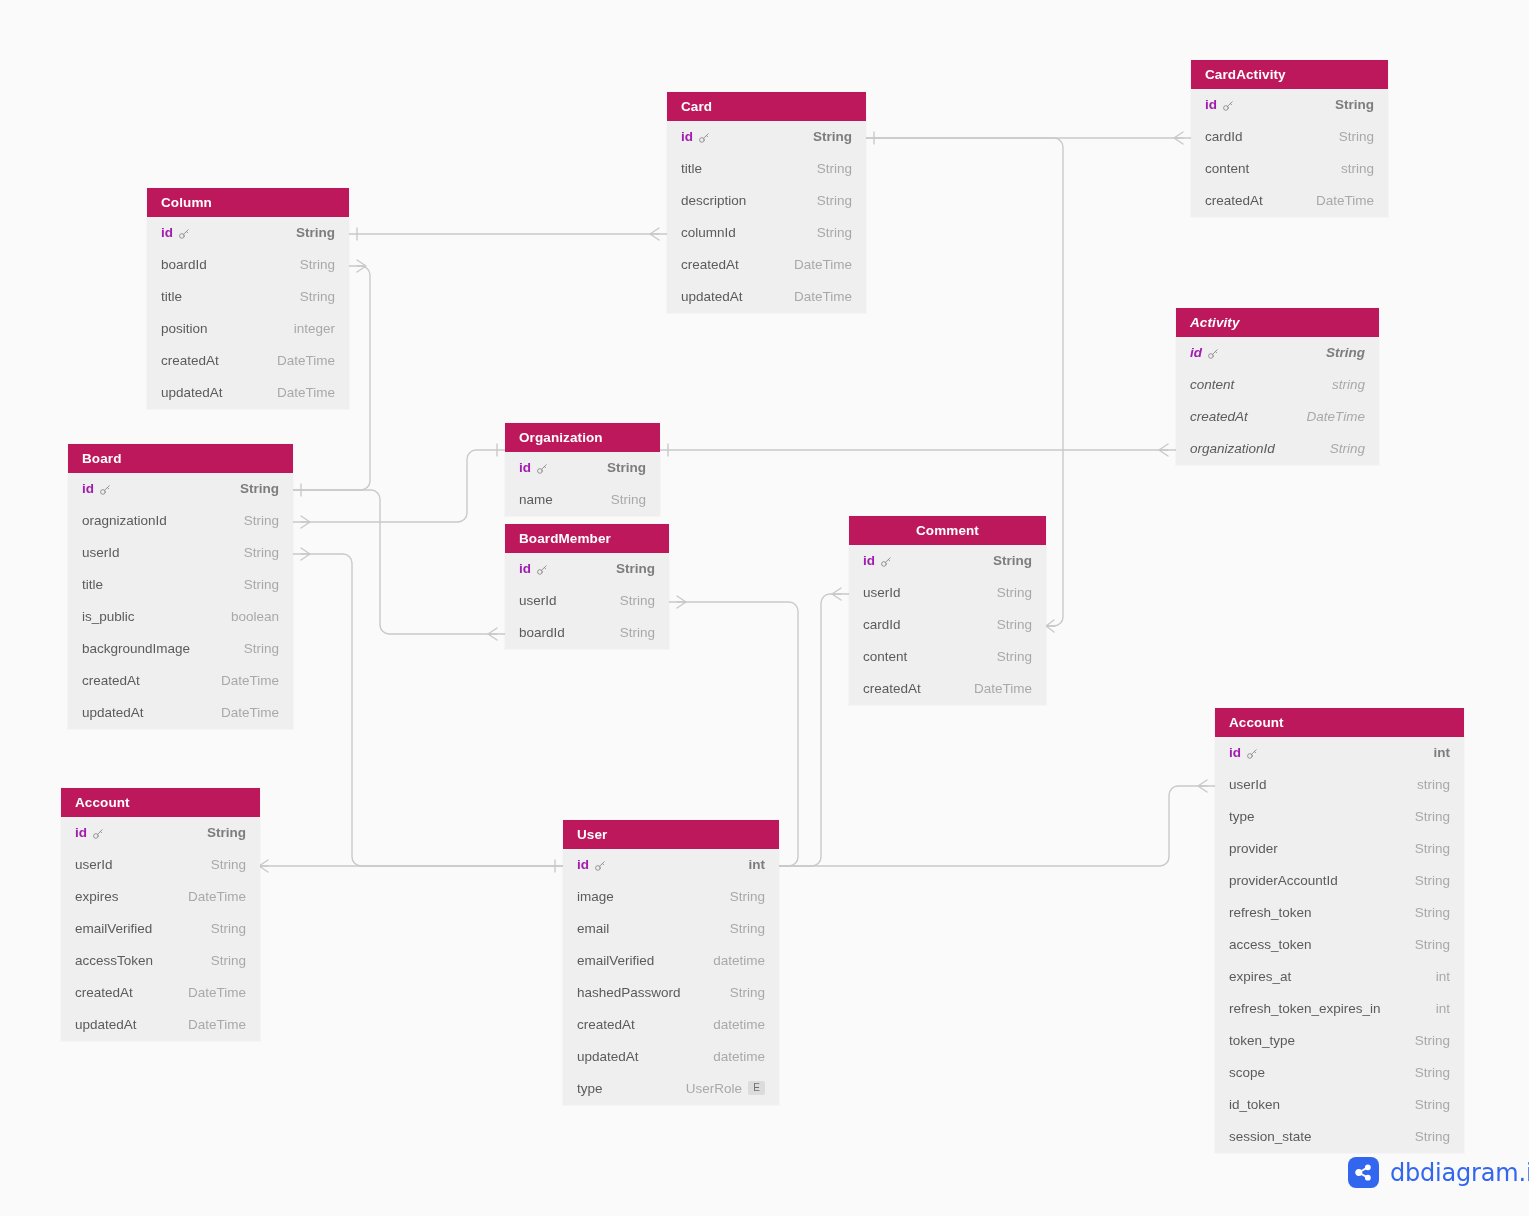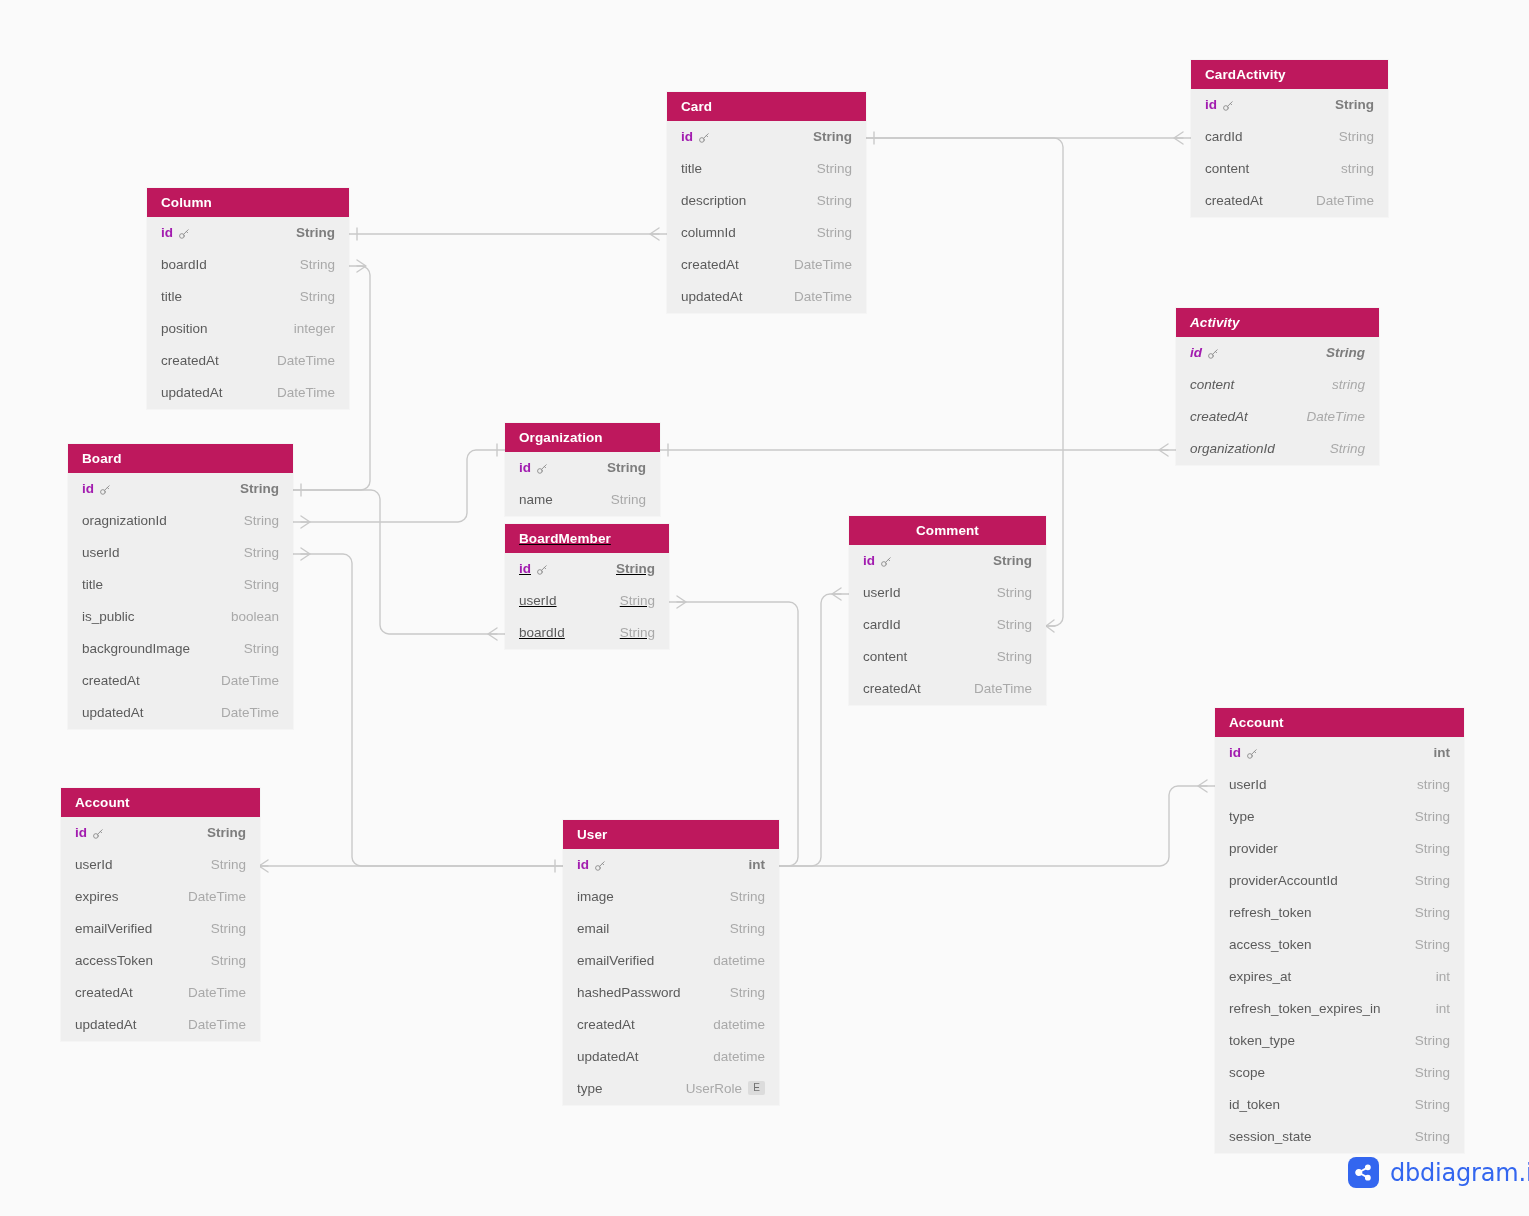--- a/index.html
+++ b/index.html
@@ -518,21 +518,21 @@
         </div>
         <div class="field">
           <span class="fname">
             <span>name</span>
           </span>
           <span class="ftype">
             <span>String</span>
           </span>
         </div>
       </div>
-      <div class="table" style="left: 505px; top: 524px; width: 164px; text-decoration: underline;">
+      <div class="table" style="left: 505px; top: 524px; width: 164px;">
         <div class="tbl-header">BoardMember</div>
         <div class="field pk">
           <span class="fname">
             <span>id</span>
             <span class="key-icon">
               <svg width="12" height="12" viewBox="0 0 16 16" fill="none" stroke="#8a8a8a" stroke-width="1.2" stroke-linecap="round" stroke-linejoin="round">
                 <circle cx="5.2" cy="10.6" r="3.1"></circle>
                 <line x1="7.5" y1="8.4" x2="13.6" y2="2.3"></line>
                 <line x1="11.2" y1="4.7" x2="12.8" y2="6.3"></line>
               </svg>

